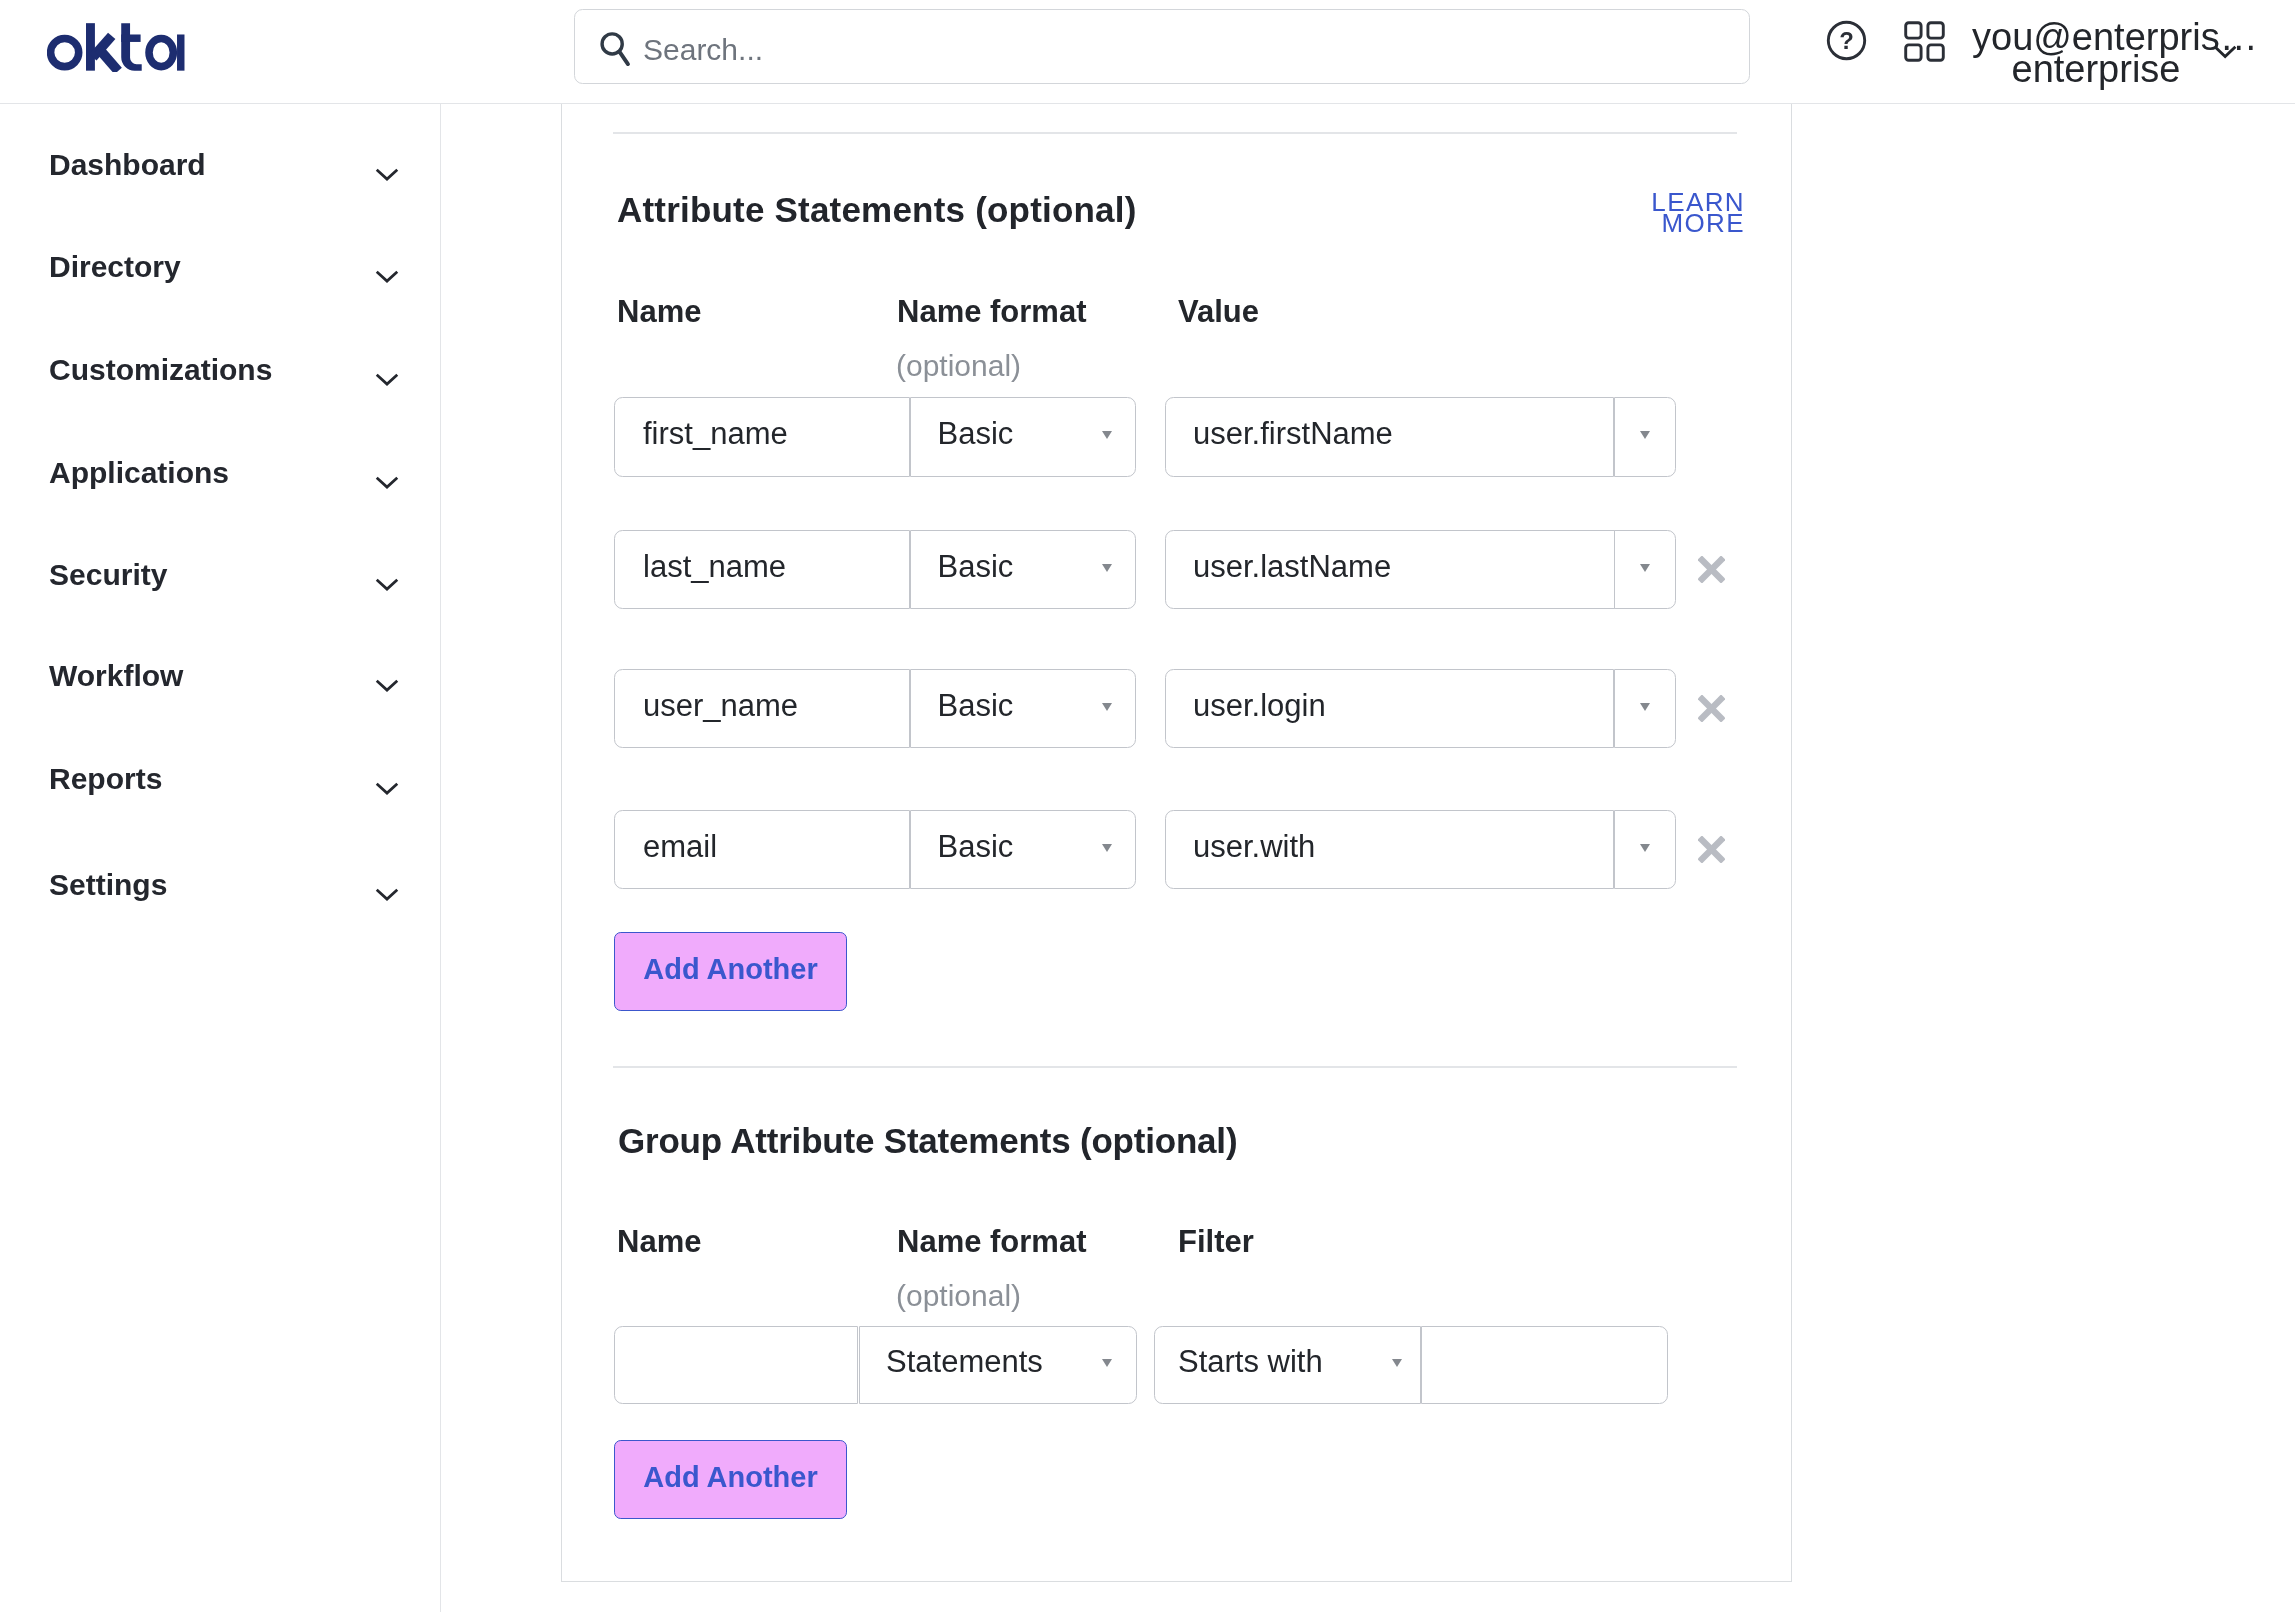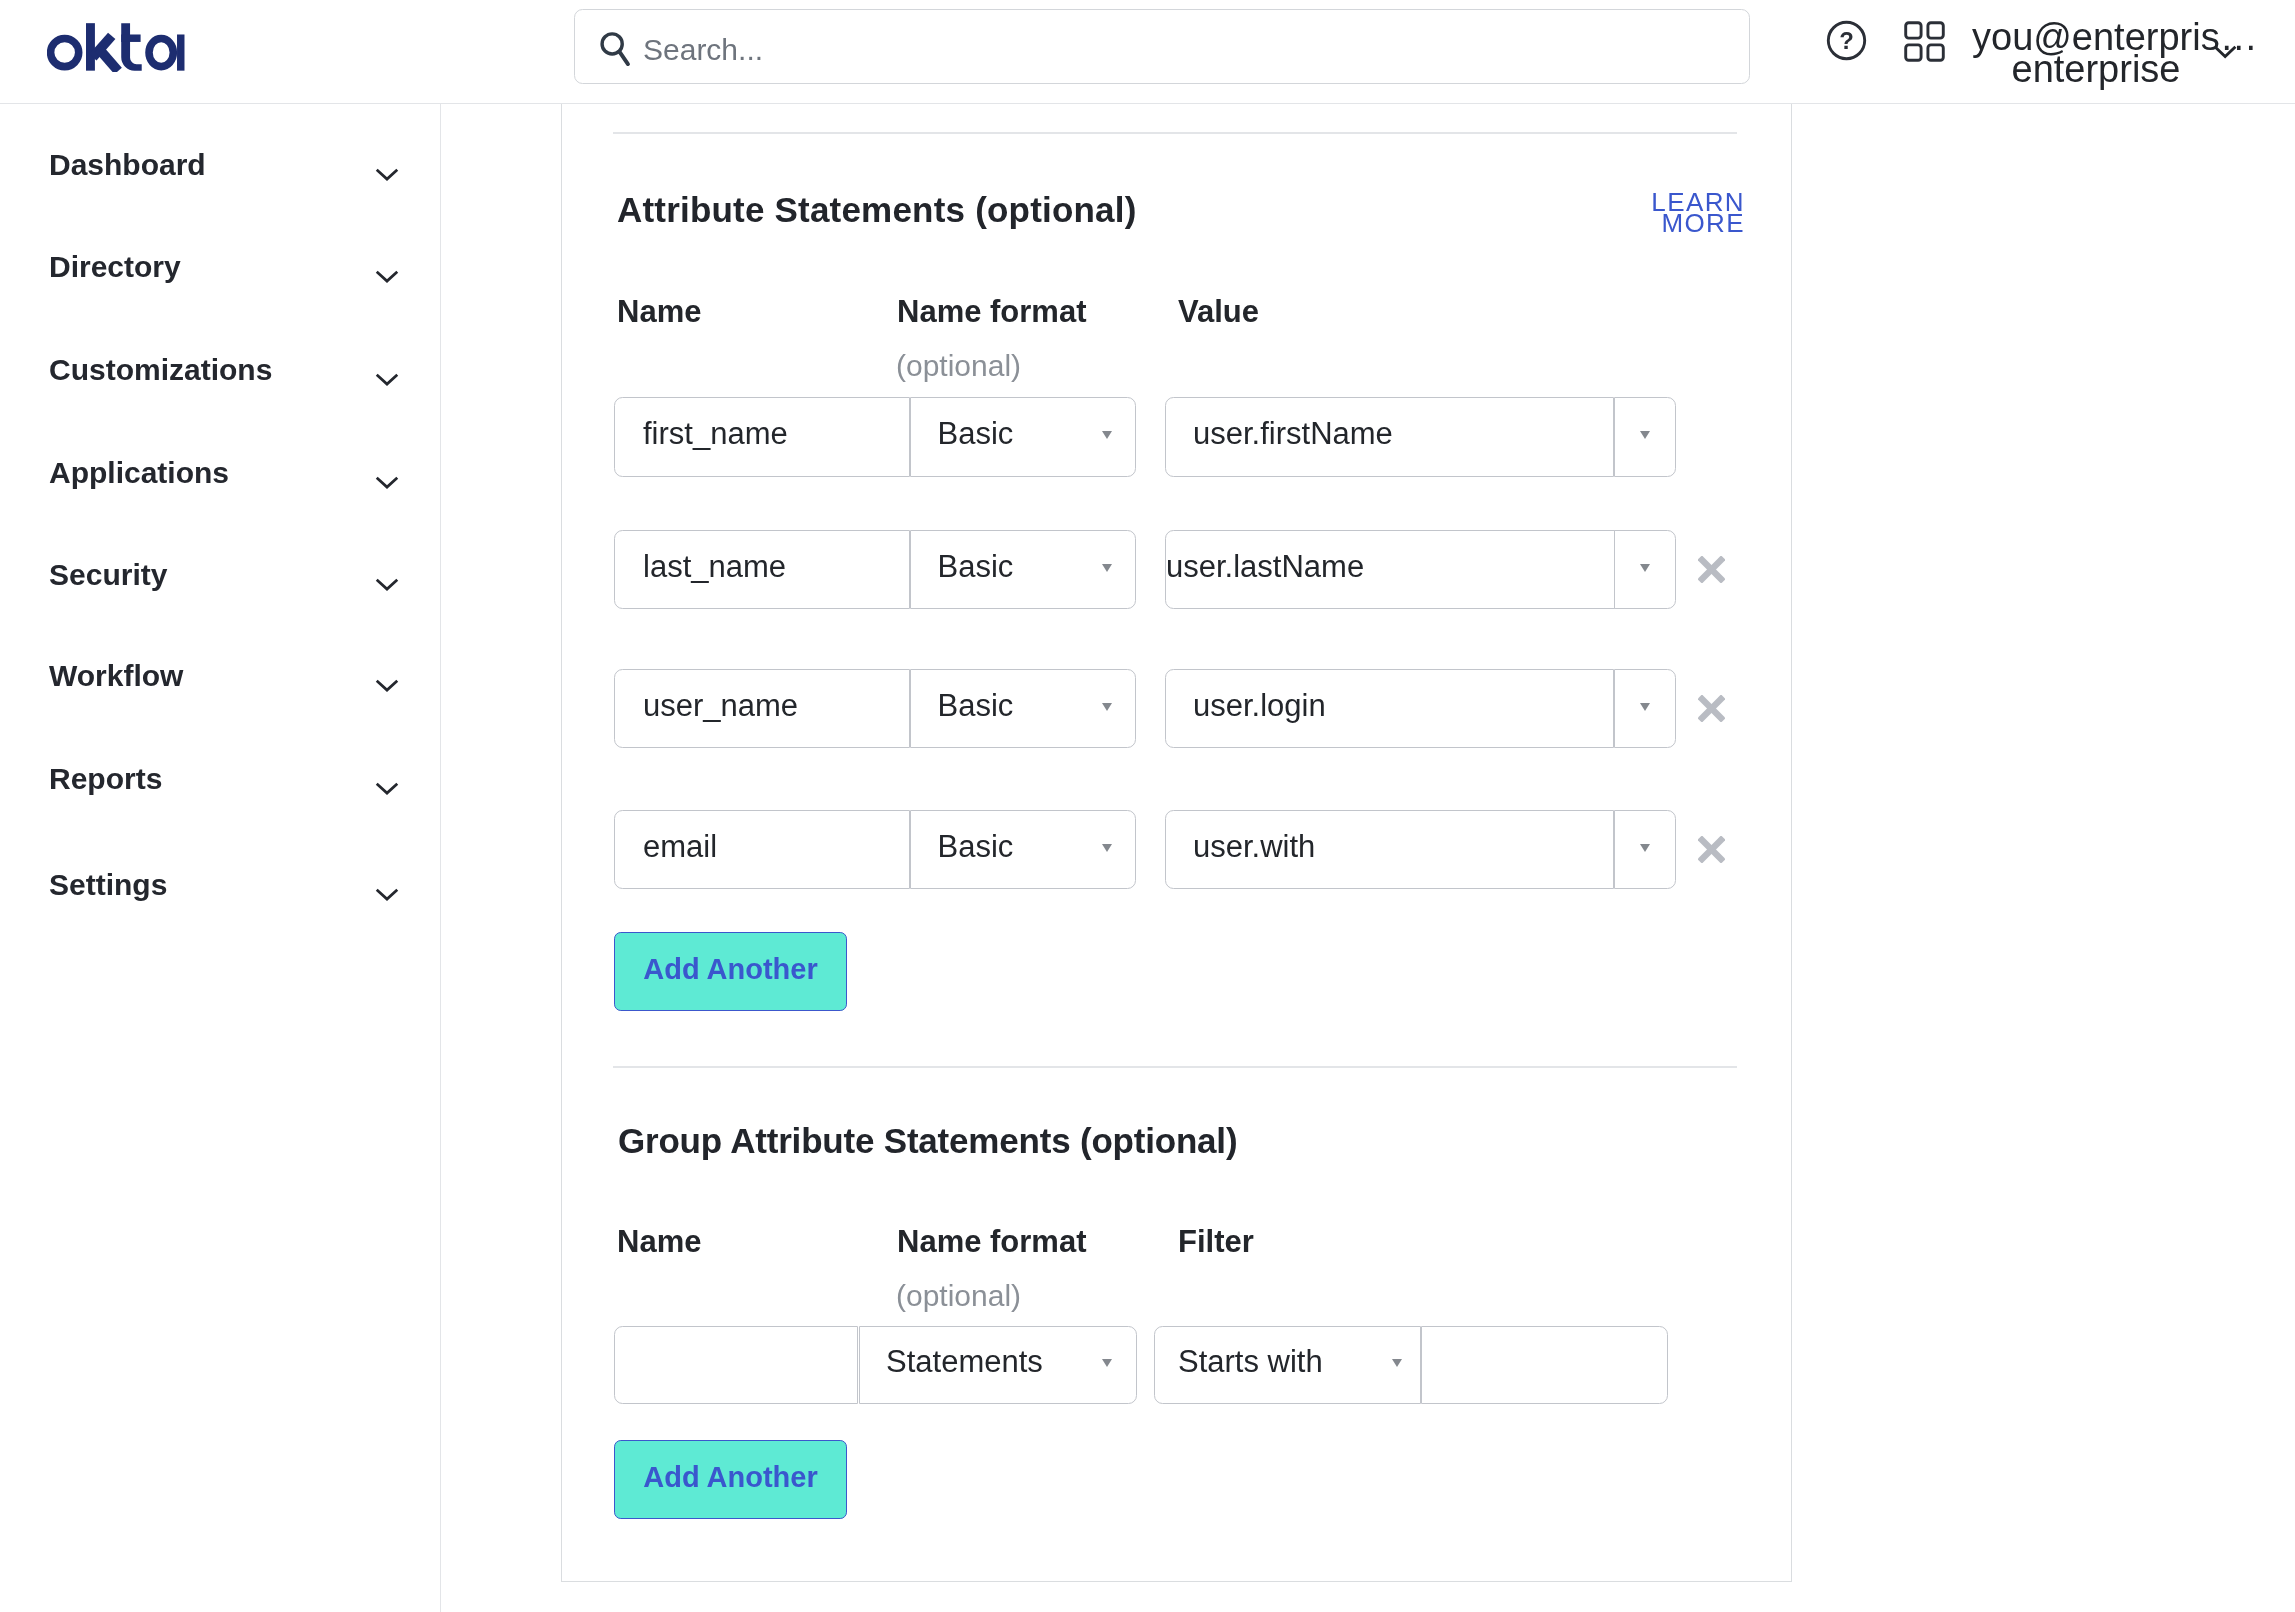--- a/index.html
+++ b/index.html
@@ -2,21 +2,21 @@
 <html style="font-size:13.7px"><head>
 <meta charset="utf-8">
 <style>
 *{margin:0;padding:0;box-sizing:border-box}
 html,body{width:2295px;height:1613px;background:#ffffff;font-family:"Liberation Sans",sans-serif;position:relative;overflow:hidden;color:#23262b}
 .abs{position:absolute}
 .hdrline{position:absolute;background:#e3e5e8}
 .inp{position:absolute;border:1.7px solid #c2c5cb;background:#fff;display:flex;align-items:center;font-size:31px;color:#23262b;padding-bottom:6px}
 .tri{position:absolute;width:0;height:0;border-left:5.1px solid transparent;border-right:5.1px solid transparent;border-top:8.5px solid #84888e}
 .hcell{position:absolute;font-size:31px;font-weight:bold;color:#23262b}
-.btn{position:absolute;left:614px;width:233px;height:79px;border:1.7px solid #3c57cc;border-radius:6.8px;display:flex;align-items:center;justify-content:center;font-size:29px;font-weight:bold;color:#3a57cd;background:#5eead4;padding-bottom:4.3px}
+.btn{position:absolute;left:614px;width:233px;height:79px;border:1.7px solid #3c57cc;border-radius:6.8px;display:flex;align-items:center;justify-content:center;font-size:29px;font-weight:bold;color:#3a57cd;background:#f0abfc;padding-bottom:4.3px}
 .menuitem{position:absolute;left:49px;width:350px;height:38px;display:flex;align-items:flex-end;justify-content:space-between;font-size:30px;font-weight:bold;color:#24272e}
 </style>
 </head>
 <body>
 
 <div class="abs" style="left:0;top:0;width:2295px;height:104px;background:#fff;border-bottom:1.7px solid #e3e5e8"></div>
 
 <svg class="abs" style="left:47px;top:22px" width="138" height="50" viewBox="0 0 161 58">
   <g fill="none" stroke="#1d2d70" stroke-width="8.8">
     <circle cx="20.6" cy="35.5" r="16.4"></circle>
@@ -78,21 +78,21 @@
 <div class="inp" style="left:614px;top:397px;width:296px;height:80px;border-radius:8.5px 0 0 8.5px;padding-left:28px">first_name</div>
 <div class="inp" style="left:910px;top:397px;width:226px;height:80px;border-radius:0 8.5px 8.5px 0;padding-left:26.5px">Basic</div>
 <div class="tri" style="left:1102px;top:431px"></div>
 <div class="inp" style="left:1165px;top:397px;width:449px;height:80px;border-radius:8.5px 0 0 8.5px;padding-left:27px">user.firstName</div>
 <div class="inp" style="left:1614px;top:397px;width:62px;height:80px;border-radius:0 8.5px 8.5px 0"></div>
 <div class="tri" style="left:1640px;top:431px"></div>
 
 <div class="inp" style="left:614px;top:530px;width:296px;height:79px;border-radius:8.5px 0 0 8.5px;padding-left:28px">last_name</div>
 <div class="inp" style="left:910px;top:530px;width:226px;height:79px;border-radius:0 8.5px 8.5px 0;padding-left:26.5px">Basic</div>
 <div class="tri" style="left:1102px;top:564px"></div>
-<div class="inp" style="left:1165px;top:530px;width:469px;height:79px;border-radius:8.5px 0 0 8.5px;">user.lastName</div>
+<div class="inp" style="left:1165px;top:530px;width:469px;height:79px;border-radius:8.5px 0 0 8.5px;padding-left:27px">user.lastName</div>
 <div class="inp" style="left:1614px;top:530px;width:62px;height:79px;border-radius:0 8.5px 8.5px 0"></div>
 <div class="tri" style="left:1640px;top:564px"></div>
 <svg class="abs" style="left:1698px;top:556px" width="27" height="27" viewBox="0 0 32 32">
     <g stroke="#b9bcc3" stroke-width="7.6">
       <line x1="2" y1="2" x2="30" y2="30"></line>
       <line x1="30" y1="2" x2="2" y2="30"></line>
     </g>
   </svg>
 
 <div class="inp" style="left:614px;top:669px;width:296px;height:79px;border-radius:8.5px 0 0 8.5px;padding-left:28px">user_name</div>

